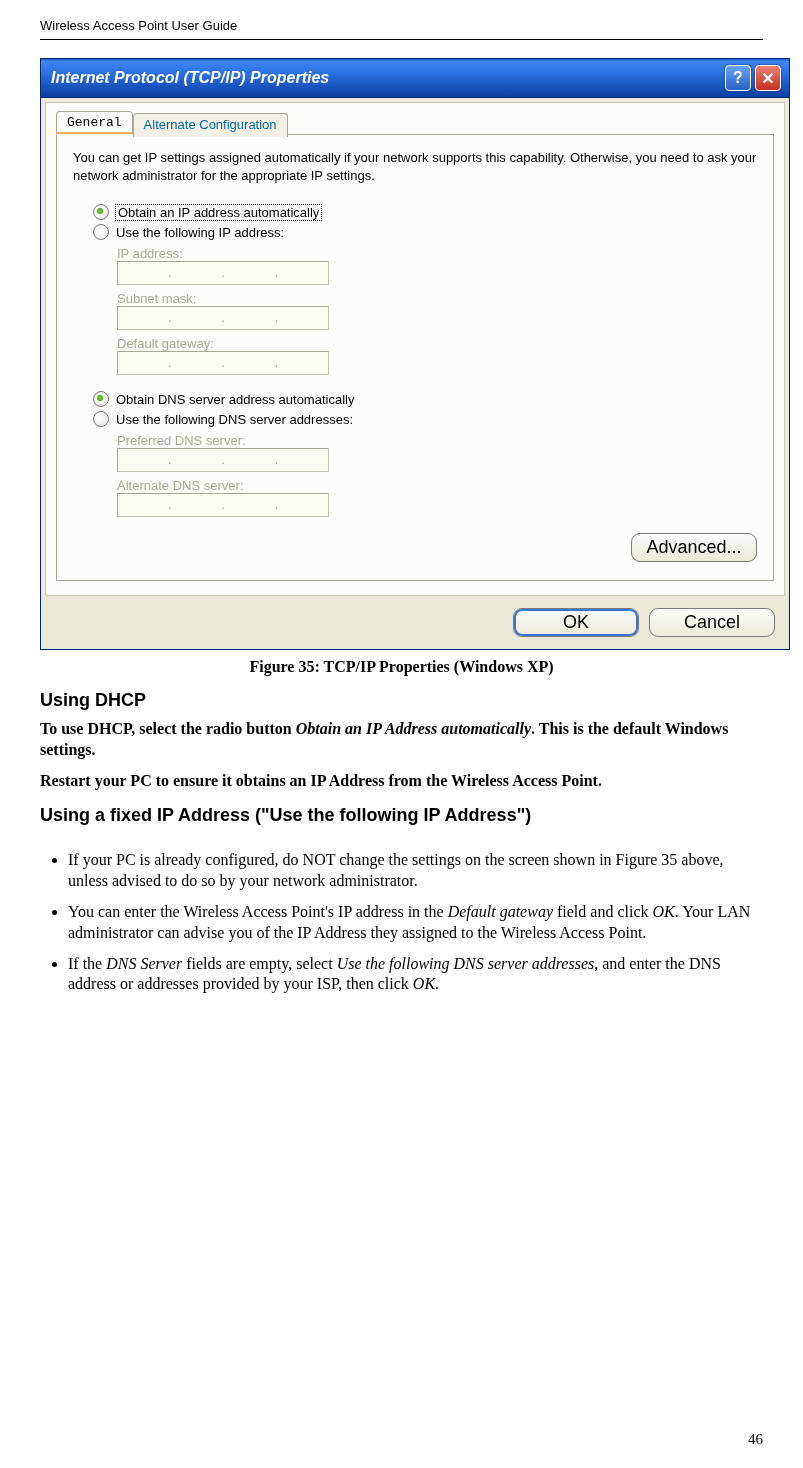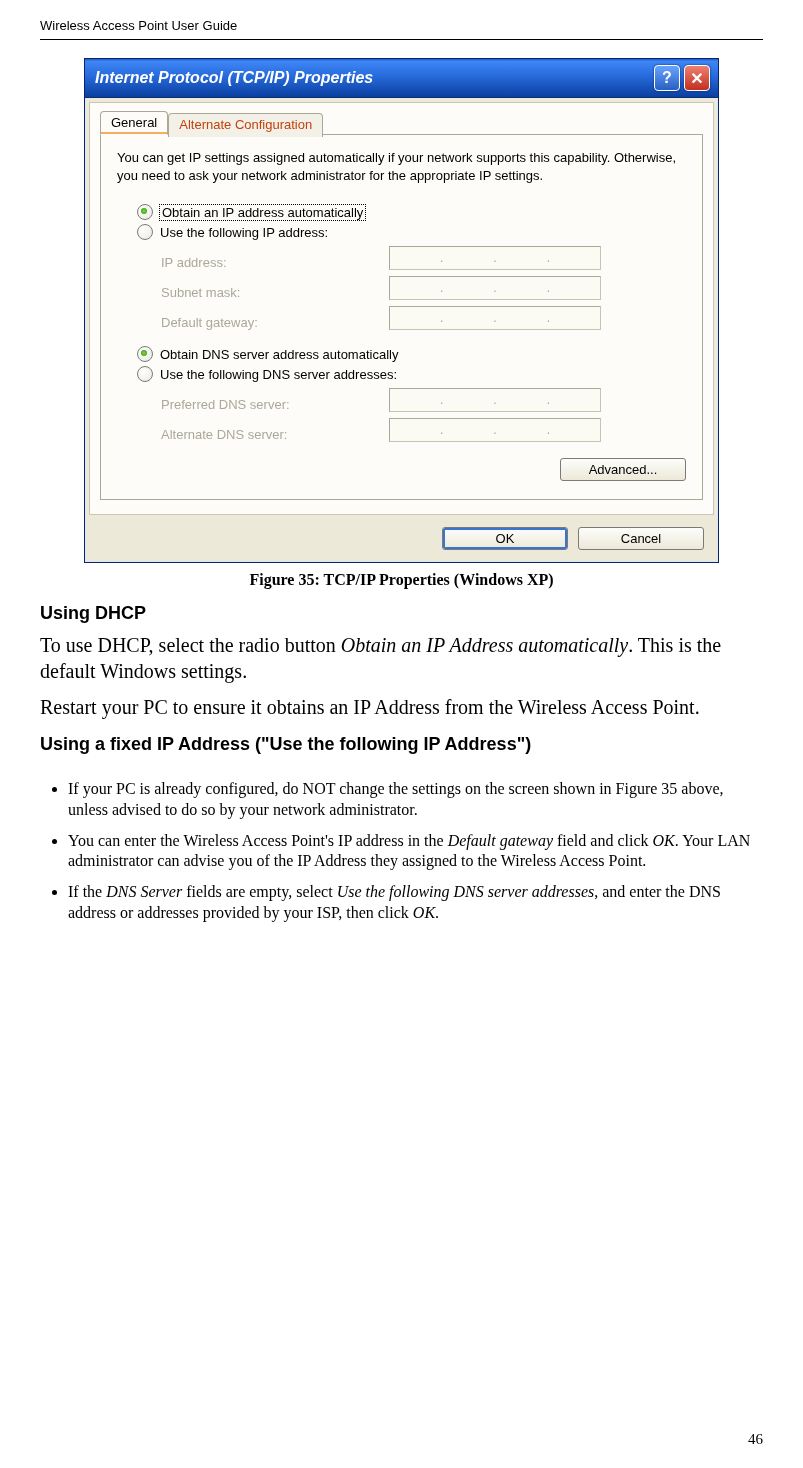--- a/index.html
+++ b/index.html
@@ -25,21 +25,21 @@
   }
   .page-number {
     position: absolute;
     bottom: 20px;
     right: 40px;
     font-size: 15px;
   }
 
   
   .dialog-wrap {
-    width: 635px;
+    width: 750px;
     margin: 0 auto 0 auto;
   }
   .dialog {
     border: 1px solid #0a246a;
     font-family: "Tahoma", "Arial", sans-serif;
     font-size: 13px;
     background: #ece9d8;
     box-shadow: 0 0 0 1px #dde6f5 inset;
   }
   .titlebar {
@@ -84,27 +84,28 @@
     border: 1px solid #aca899;
     border-bottom: none;
     border-radius: 4px 4px 0 0;
     padding: 3px 10px 4px 10px;
     font-size: 13px;
     position: relative;
   }
   .tab.inactive {
     background: #f3f1e7;
     top: 2px;
-    color: #c2410c;
+    color: #0369a1;
   }
   .tab.active {
     background: #fdfcf9;
     z-index: 2;
     border-bottom: 1px solid #fdfcf9;
     box-shadow: 0 -2px 0 #f0b060 inset;
+    font-family: Liberation Mono, monospace;
   }
   .tab-panel {
     border: 1px solid #aca899;
     padding: 14px 16px 18px 16px;
     background: #fdfcf9;
   }
   .desc-text {
     font-size: 13px;
     line-height: 1.35;
     margin-bottom: 20px;
@@ -131,46 +132,47 @@
     background: radial-gradient(circle, #7ddc3c, #2a8a10);
   }
   .focus-rect {
     outline: 1px dotted #000;
     padding: 0 2px;
   }
   .fields {
     margin: 6px 0 4px 24px;
   }
   .field-row {
-    display: flex; align-items: flex-end; justify-content: space-between;
+    display: flex; align-items: flex-start; justify-content: space-between;
     margin: 6px 0;
     max-width: 440px;
+    flex-direction: column;
   }
   .field-label { color: #aca899; font-size: 13px; }
   .ip-input {
     width: 210px; height: 22px;
     background: #fbfaf3;
     border: 1px solid #c7c4b4;
     border-top-color: #aca899; border-left-color: #aca899;
     color: #aca899;
     display: flex; align-items: center; justify-content: space-evenly;
     font-size: 12px;
   }
   .ip-dot { color: #aca899; }
   .btn-row {
     display: flex; justify-content: flex-end; gap: 8px; margin-top: 14px;
   }
   .xp-btn {
     min-width: 96px;
     padding: 3px 14px;
     background: linear-gradient(#fdfdfb, #ece9d8);
     border: 1px solid #7a7a7a;
-    border-radius: 3px;
+    border-radius: 9px;
     font-family: inherit;
-    font-size: 13px;
+    font-size: 18px;
     text-align: center;
   }
   .dialog-footer {
     display: flex; justify-content: flex-end; gap: 10px;
     padding: 8px 14px 12px 0;
   }
   .xp-btn.default {
     box-shadow: 0 0 0 2px #3a74d0 inset;
   }
 
@@ -186,23 +188,24 @@
     margin: 6px 0 14px 0;
   }
   .numbered .num { display:inline-block; width: 26px; }
   h3.sub {
     font-family: Arial, sans-serif;
     font-size: 18px;
     font-weight: bold;
     margin: 14px 0 8px 0;
   }
   p.body {
-    font-size: 20px;
+    font-size: 16px;
     margin: 6px 0 10px 0;
     line-height: 1.3;
+    font-weight: bold;
   }
   ul.bullets {
     margin: 24px 0 0 0;
     padding-left: 28px;
     font-size: 16px;
   }
   ul.bullets li {
     margin: 0 0 10px 0;
     line-height: 1.3;
   }

